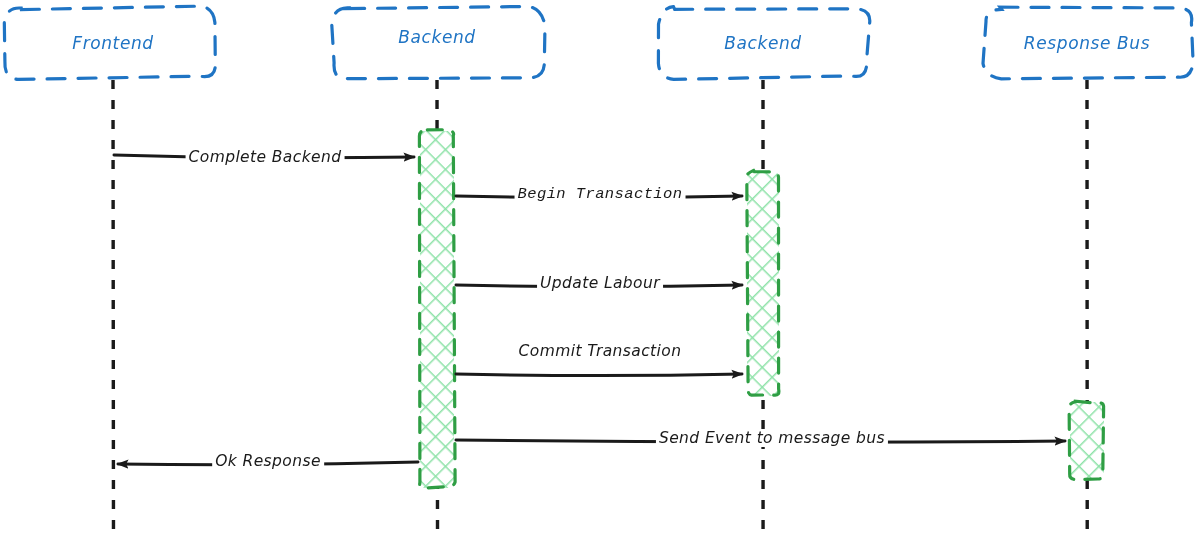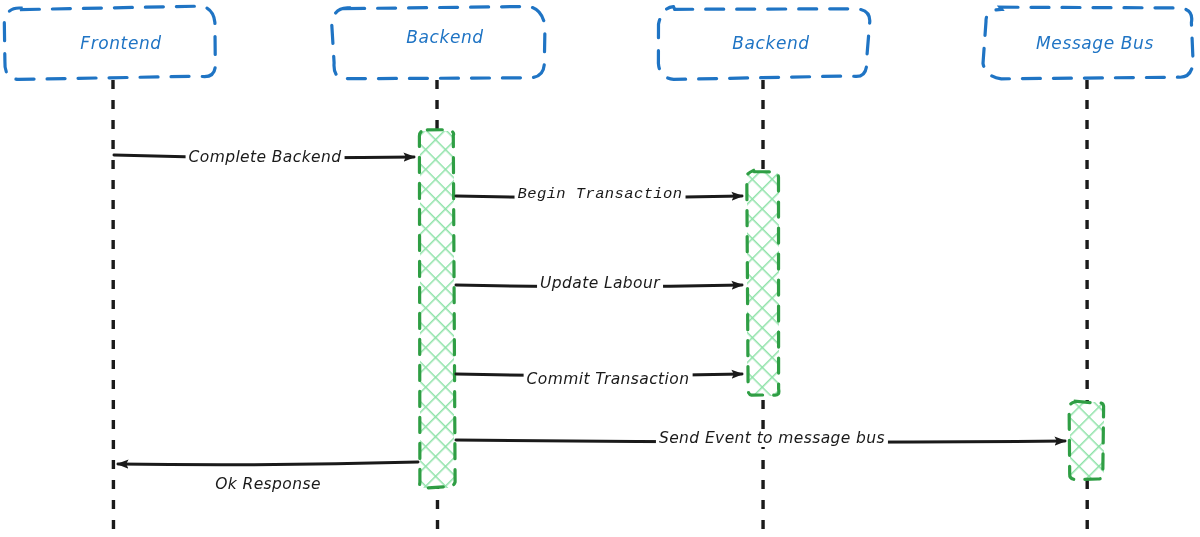--- a/index.html
+++ b/index.html
@@ -5,21 +5,20 @@
   html,body{margin:0;padding:0;background:#ffffff;}
   body{width:1200px;height:537px;overflow:hidden;
        font-family:"DejaVu Sans","Liberation Sans",sans-serif;}
   #stage{position:relative;width:1200px;height:537px;background:#fff;}
   #svg{position:absolute;left:0;top:0;width:1200px;height:537px;}
   .plabel{
     position:absolute;transform:translate(-50%,-50%);
     font-family:"DejaVu Sans","Liberation Sans",sans-serif;
     font-size:17px;letter-spacing:.6px;color:#1f74c4;white-space:nowrap;
     font-style:italic;
-    margin-left:8px;
   }
   .mlabel{
     position:absolute;transform:translate(-50%,-50%);
     font-family:"DejaVu Sans","Liberation Sans",sans-serif;
     font-size:15.5px;letter-spacing:.4px;color:#1a1a1a;white-space:nowrap;
     background:#ffffff;padding:0 3px;font-style:italic;
   }
 </style>
 </head>
 <body>
@@ -88,23 +87,23 @@
         <path d="M 456 374 Q 599 377.2 742 374" stroke="#1a1a1a" stroke-width="3" fill="none" stroke-linecap="round" marker-end="url(#arrowR)"></path>
         <path d="M 456 440 Q 760.5 443.7 1065 441" stroke="#1a1a1a" stroke-width="3" fill="none" stroke-linecap="round" marker-end="url(#arrowR)"></path>
         <path d="M 418 462 Q 268 466.2 118 464" stroke="#1a1a1a" stroke-width="3" fill="none" stroke-linecap="round" marker-end="url(#arrowL)"></path>
       </g>
   </svg>
 
   <div id="plabels">
       <div class="plabel" style="left: 113px; top: 43px;">Frontend</div>
       <div class="plabel" style="left: 437px; top: 37px;">Backend</div>
       <div class="plabel" style="left: 763px; top: 43px;">Backend</div>
-      <div class="plabel" style="left: 1087px; top: 43px;">Message Bus</div>
+      <div class="plabel" style="left: 1087px; top: 43px;">Response Bus</div>
     </div>
   <div id="mlabels">
       <div class="mlabel" style="left: 265px; top: 157px;">Complete Backend</div>
       <div class="mlabel" style="left: 600px; top: 194px; font-family: Liberation Mono, monospace;">Begin Transaction</div>
       <div class="mlabel" style="left: 600px; top: 283px; text-align: right;">Update Labour</div>
-      <div class="mlabel" style="left: 600px; top: 379px; margin-left: 8px;">Commit Transaction</div>
+      <div class="mlabel" style="left: 600px; top: 351px;">Commit Transaction</div>
       <div class="mlabel" style="left: 763px; top: 438px; margin-left: 9px;">Send Event to message bus</div>
-      <div class="mlabel" style="left: 268px; top: 484px;">Ok Response</div>
+      <div class="mlabel" style="left: 268px; top: 461px;">Ok Response</div>
     </div>
 </div>
 
 </body></html>

